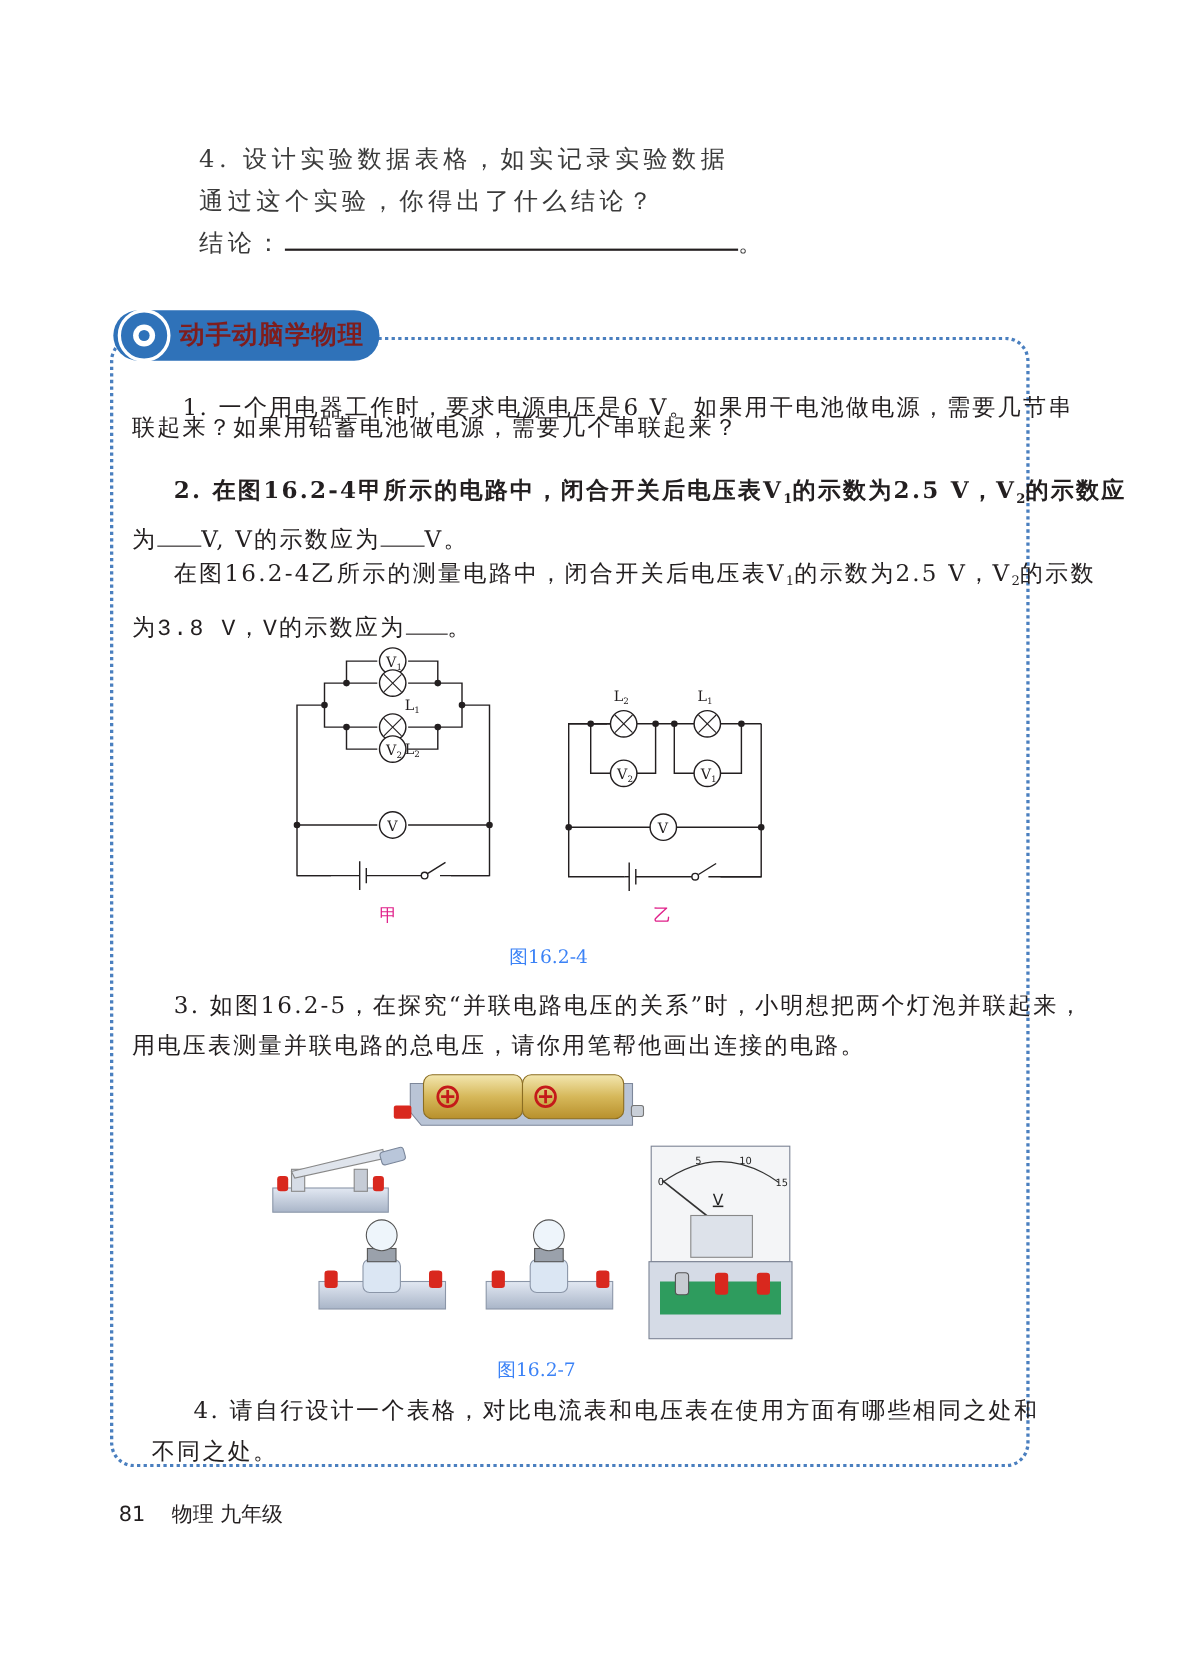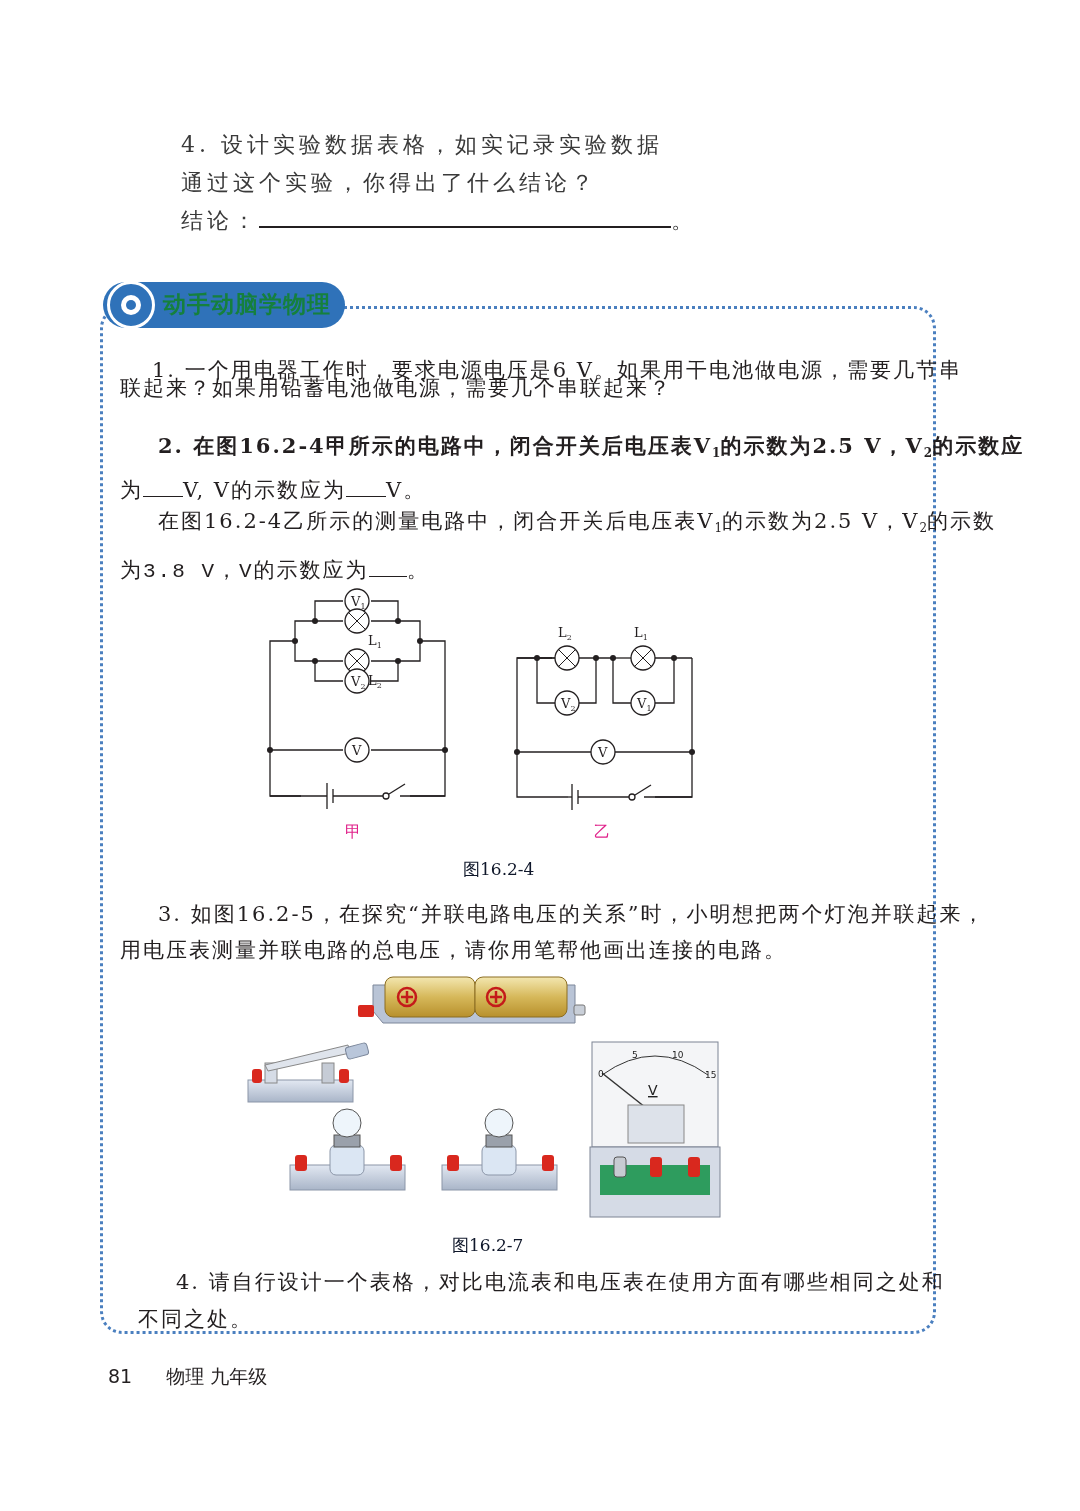--- a/index.html
+++ b/index.html
@@ -10,42 +10,42 @@
   .top-line { font-size:22px; letter-spacing:4px; color:#3a3a3a; white-space:nowrap;margin-left:25px; }
   .blank { display:inline-block; border-bottom:1.5px solid #231f20; vertical-align:baseline; height:18px; }
   .blank-long { width:412px; border-bottom:2px solid #231f20; }
   .sub { font-size:12px; vertical-align:-4px; letter-spacing:0; }
   .box { left:100px; top:306px; width:836px; height:1028px;
          border:3px dotted #4a7fbf; border-radius:22px; box-sizing:border-box; }
   .badge { left:103px; top:282px; height:46px; width:242px; background:#2f72b9; border-radius:23px; }
   .badge-ring { left:107px; top:281px; width:48px; height:48px; border-radius:50%; background:#2f72b9; border:3px solid #fff; box-sizing:border-box; }
   .badge-ring-inner { left:121px; top:295px; width:20px; height:20px; border-radius:50%; background:#fff; }
   .badge-ring-dot { left:126px; top:300px; width:10px; height:10px; border-radius:50%; background:#2f72b9; }
-  .badge-text { left:163px; top:289px; color:#15803d; font-family:"DejaVu Sans","Liberation Sans",sans-serif; font-size:23px; letter-spacing:1px; font-weight:bold; }
-  .caption { font-size:17px; color:#0f172a; }
+  .badge-text { left:163px; top:289px; color:#7f1d1d; font-family:"DejaVu Sans","Liberation Sans",sans-serif; font-size:23px; letter-spacing:1px; font-weight:bold; }
+  .caption { font-size:17px; color:#3b82f6; }
   .circ-label { font-size:16px; color:#e0218a; font-family:"DejaVu Sans",sans-serif; }
   .footer { font-family:"DejaVu Sans","Liberation Sans",sans-serif; font-size:19px; color:#231f20; }
 </style>
 </head>
 <body>
 
 <div class="abs top-line" style="left:156px;top:130px;">4. 设计实验数据表格，如实记录实验数据</div>
 <div class="abs top-line" style="left:156px;top:168px;">通过这个实验，你得出了什么结论？</div>
 <div class="abs top-line" style="left:156px;top:206px;">
   <span>结论：</span><span class="blank blank-long"></span><span>。</span>
 </div>
 
 <div class="abs box"></div>
 <div class="abs badge"></div>
 <div class="abs badge-ring"></div>
 <div class="abs badge-ring-inner"></div>
 <div class="abs badge-ring-dot"></div>
 <div class="abs badge-text">动手动脑学物理</div>
 
-<div class="abs line" style="left:152px;top:356px;">1. 一个用电器工作时，要求电源电压是6 V。如果用干电池做电源，需要几节串</div>
+<div class="abs line" style="left:166px;top:356px;">1. 一个用电器工作时，要求电源电压是6 V。如果用干电池做电源，需要几节串</div>
 <div class="abs line" style="left:120px;top:374px;">联起来？如果用铅蓄电池做电源，需要几个串联起来？</div>
 
 <div class="abs line" style="left:158px;top:432px;font-weight:bold;">
   <span>2. 在图16.2-4甲所示的电路中，闭合开关后电压表V</span><span class="sub">1</span><span>的示数为2.5 V，V</span><span class="sub">2</span><span>的示数应</span>
 </div>
 <div class="abs line" style="left:120px;top:476px;">
   <span>为</span><span class="blank" style="width:40px;"></span><span>V, V的示数应为</span><span class="blank" style="width:40px;"></span><span>V。</span>
 </div>
 <div class="abs line" style="left:158px;top:507px;">
   <span>在图16.2-4乙所示的测量电路中，闭合开关后电压表V</span><span class="sub">1</span><span>的示数为2.5 V，V</span><span class="sub">2</span><span>的示数</span>
@@ -243,15 +243,15 @@
     <rect x="448" y="192" width="12" height="20" rx="3" fill="#d9281e"></rect>
   </g>
 </svg>
 <div class="abs caption" style="left:452px;top:1234px;">图16.2-7</div>
 
 <div class="abs line" style="left:176px;top:1268px;">4. 请自行设计一个表格，对比电流表和电压表在使用方面有哪些相同之处和</div>
 <div class="abs line" style="left:138px;top:1305px;">不同之处。</div>
 
 <div class="abs footer" style="left:108px;top:1364px;">
   <span>81</span>
-  <span style="margin-left:28px;">物理</span>
+  <span style="margin-left:18px;">物理</span>
   <span style="">九年级</span>
 </div>
 
 </body></html>

